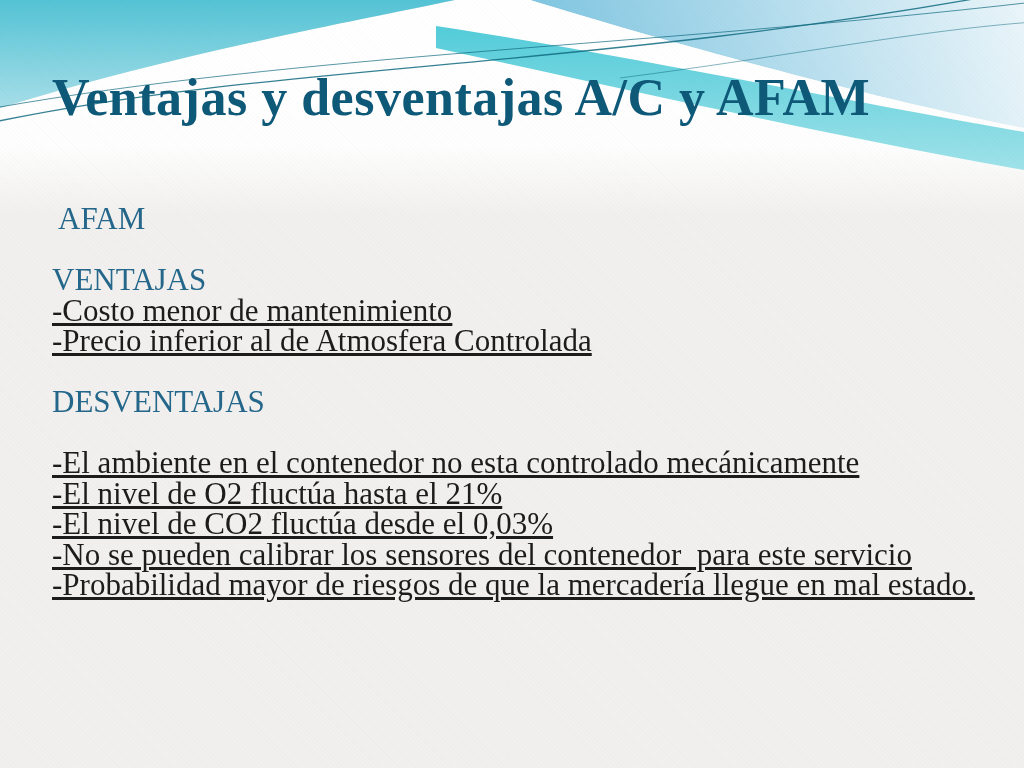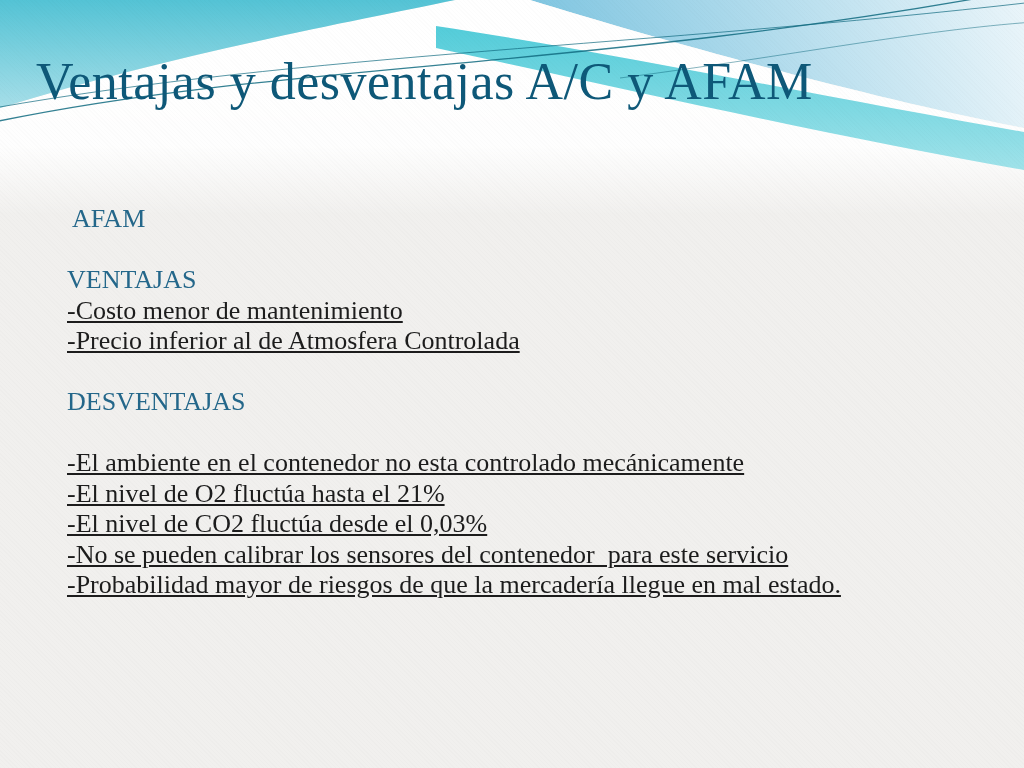--- a/index.html
+++ b/index.html
@@ -38,35 +38,35 @@
   .stop-blue-light  { stop-color: var(--wave-blue-light, #EAF5FA); }
   .stop-cyan        { stop-color: var(--wave-cyan, #55CDDA); }
   .stop-cyan-light  { stop-color: var(--wave-cyan-light, #A2E3EA); }
   .hairline  { fill: none; stroke: var(--wave-line, #116B80); }
 
   .title {
     position: absolute;
     left: 36px;
     top: 52px;
     width: 960px;
-    margin: 0;
+    margin: 16px;
     font-size: 52px;
-    font-weight: normal;
+    font-weight: bold;
     line-height: 1.15;
     letter-spacing: 0.5px;
     color: var(--title, #0E5878);
     white-space: nowrap;
     z-index: 2;
   }
   .content {
     position: absolute;
-    left: 67px;
+    left: 52px;
     top: 204px;
     width: 940px;
-    font-size: 26px;
+    font-size: 31px;
     line-height: 30.5px;
     white-space: pre;
     z-index: 2;
   }
   .line        { min-height: 30.5px; }
   .line.body   { color: var(--body-text, #1C1C1C); text-decoration: underline; }
   .line.heading{ color: var(--heading, #24678A); }
 </style>
 </head>
 <body>

